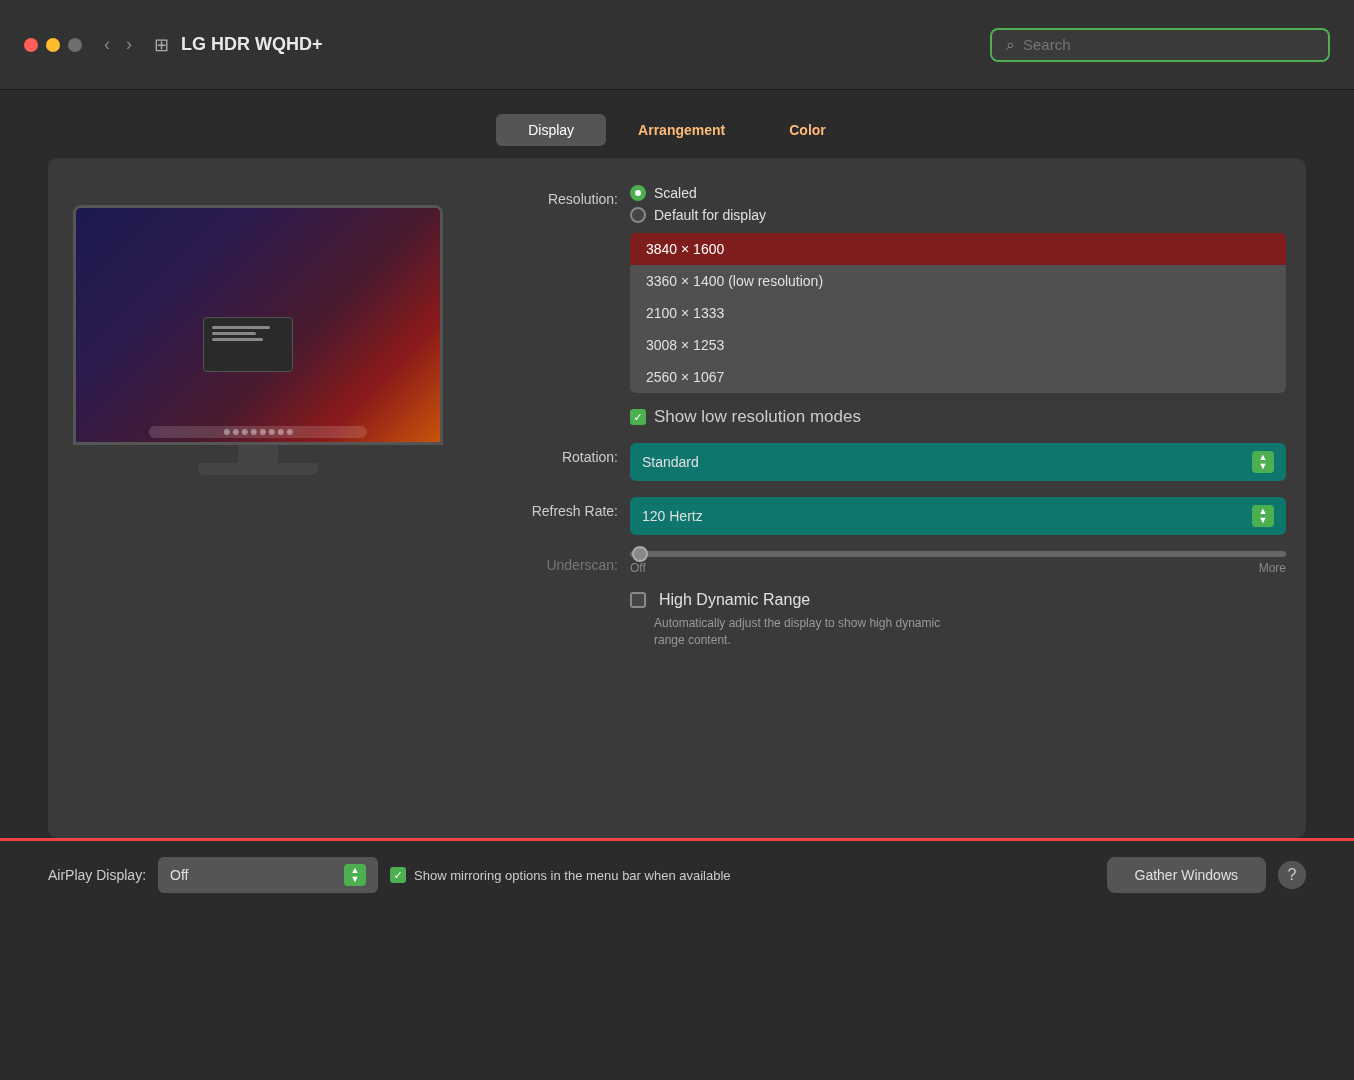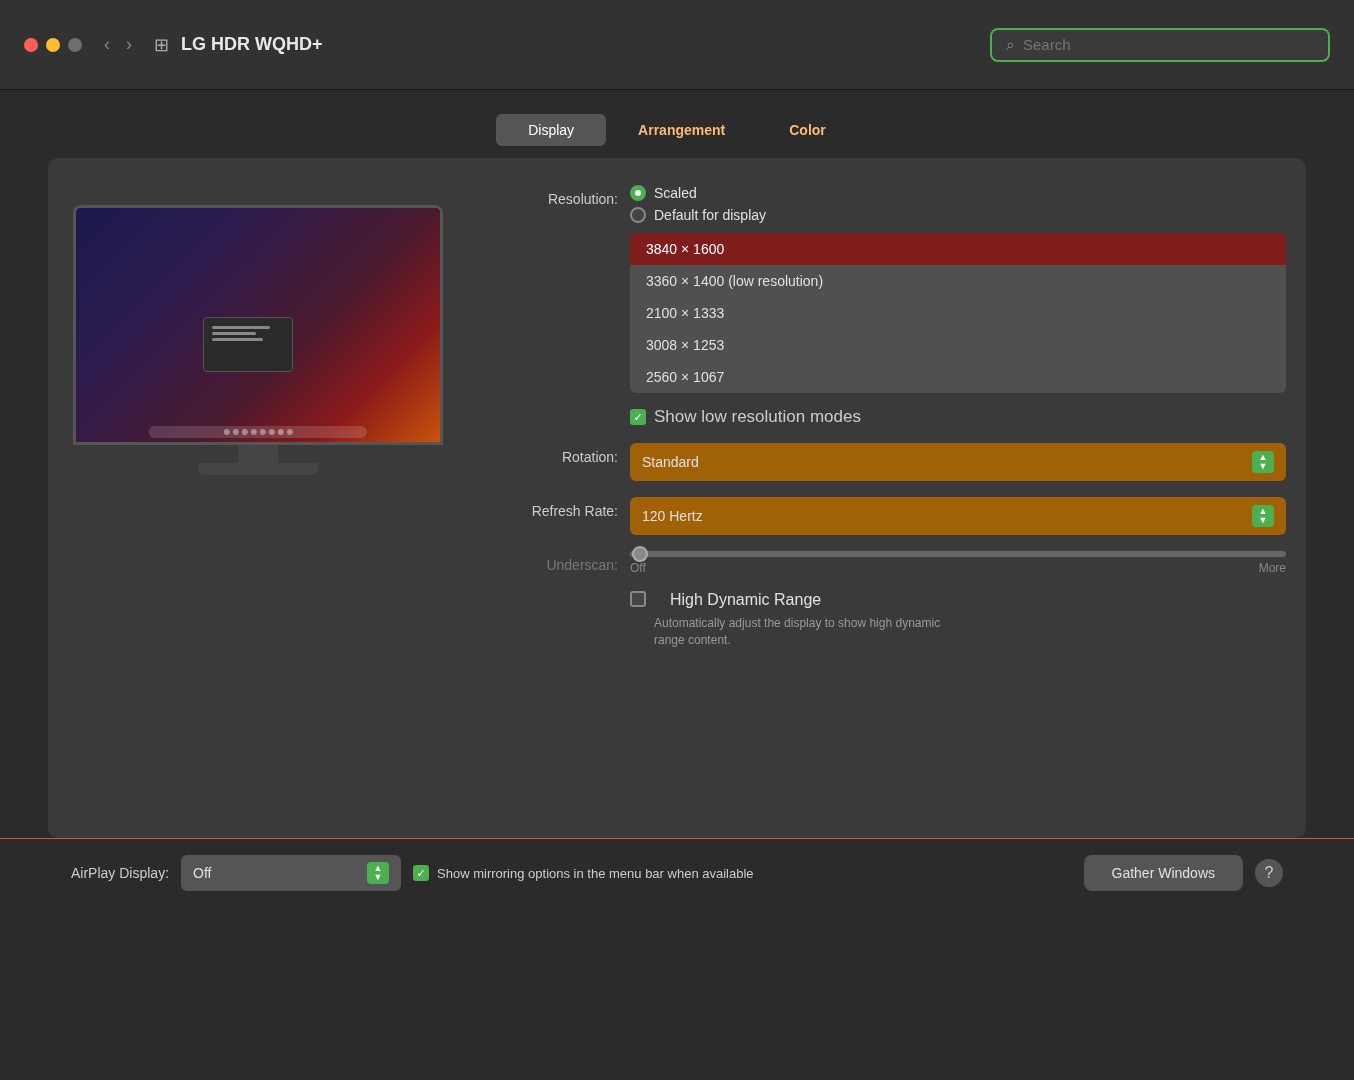--- a/index.html
+++ b/index.html
@@ -310,21 +310,21 @@
     }
     .checkbox-label {
       font-size: 17px;
       color: #ccc;
     }
 
     
     .dropdown {
       display: flex;
       align-items: center;
-      background: #a16207;
+      background: #0f766e;
       border-radius: 6px;
       padding: 8px 12px;
       width: 100%;
       justify-content: space-between;
       cursor: pointer;
     }
     .dropdown-text {
       font-size: 14px;
       color: #e0e0e0;
     }
@@ -373,37 +373,38 @@
     }
 
     
     .hdr-section {
       display: flex;
       flex-direction: column;
       gap: 6px;
     }
     .hdr-row {
       display: flex;
-      gap: 24px;
+      align-items: center;
+      gap: 13px;
     }
     .hdr-desc {
       font-size: 12px;
       color: #999;
       line-height: 1.4;
       max-width: 320px;
       margin-left: 24px;
     }
 
     
     .bottom-bar {
       display: flex;
       align-items: center;
-      padding: 16px 71px;
+      padding: 16px 48px;
       gap: 12px;
-      border-top: 1px solid #ef4444;
+      border-top: 3px solid #ef4444;
       flex-shrink: 0;
     }
     .airplay-label {
       font-size: 14px;
       color: #ccc;
       white-space: nowrap;
     }
     .airplay-dropdown {
       display: flex;
       align-items: center;

